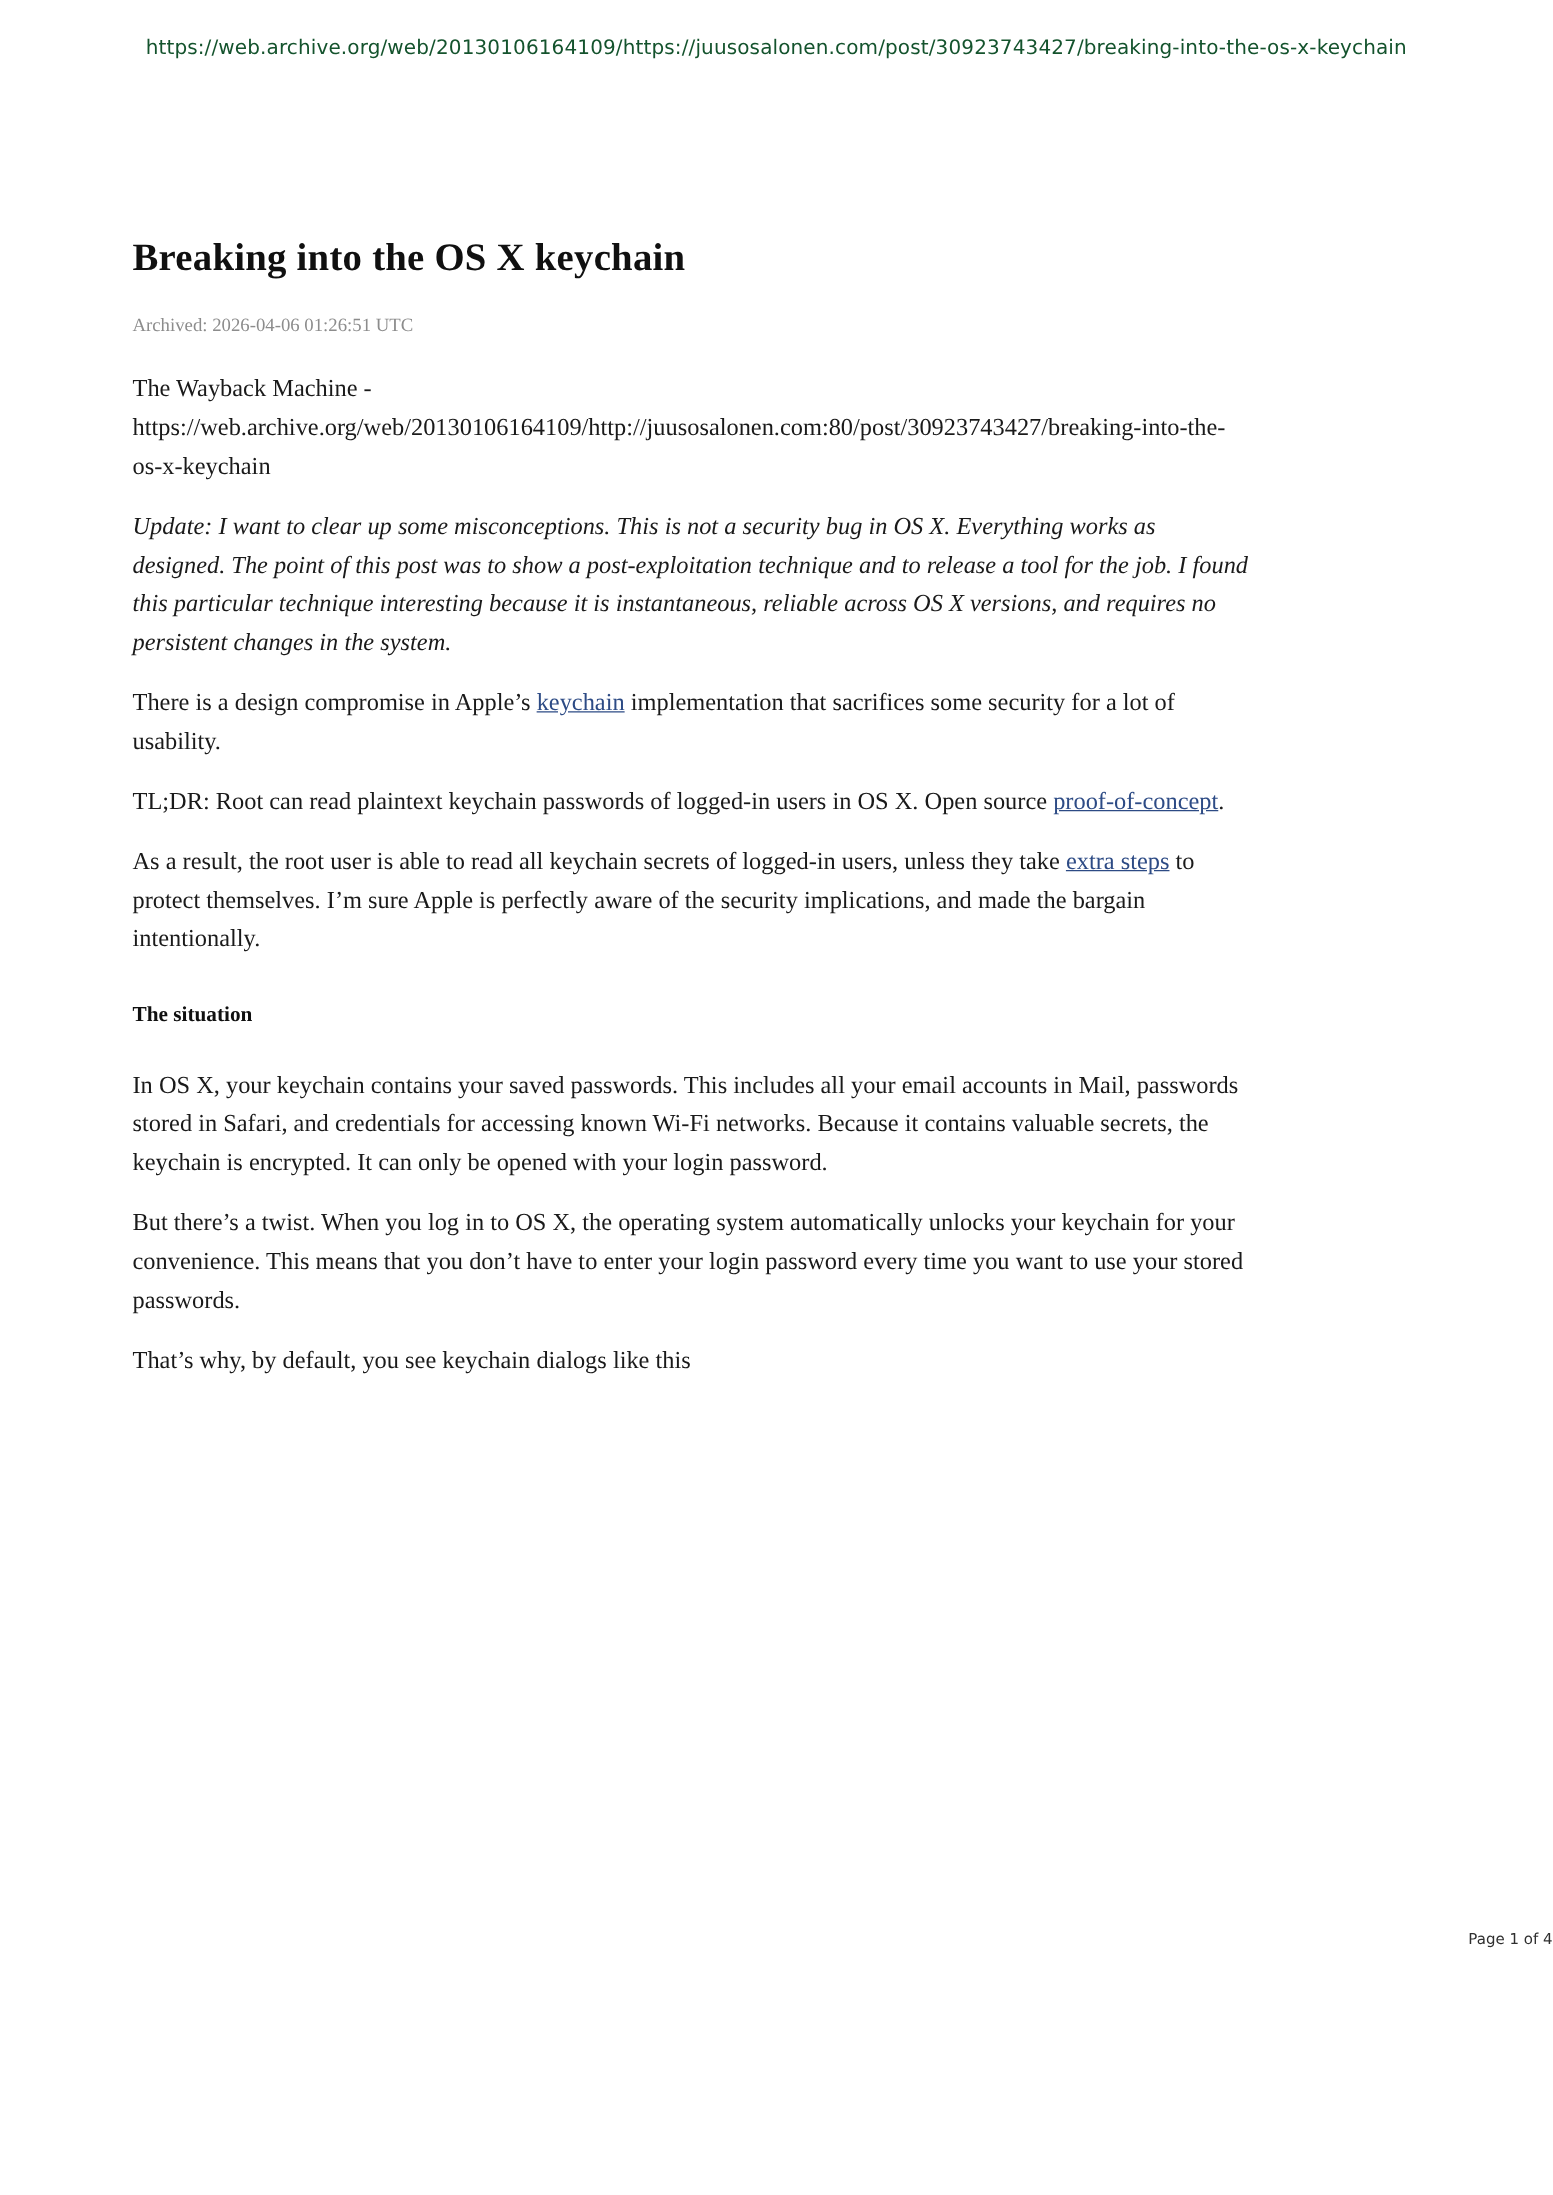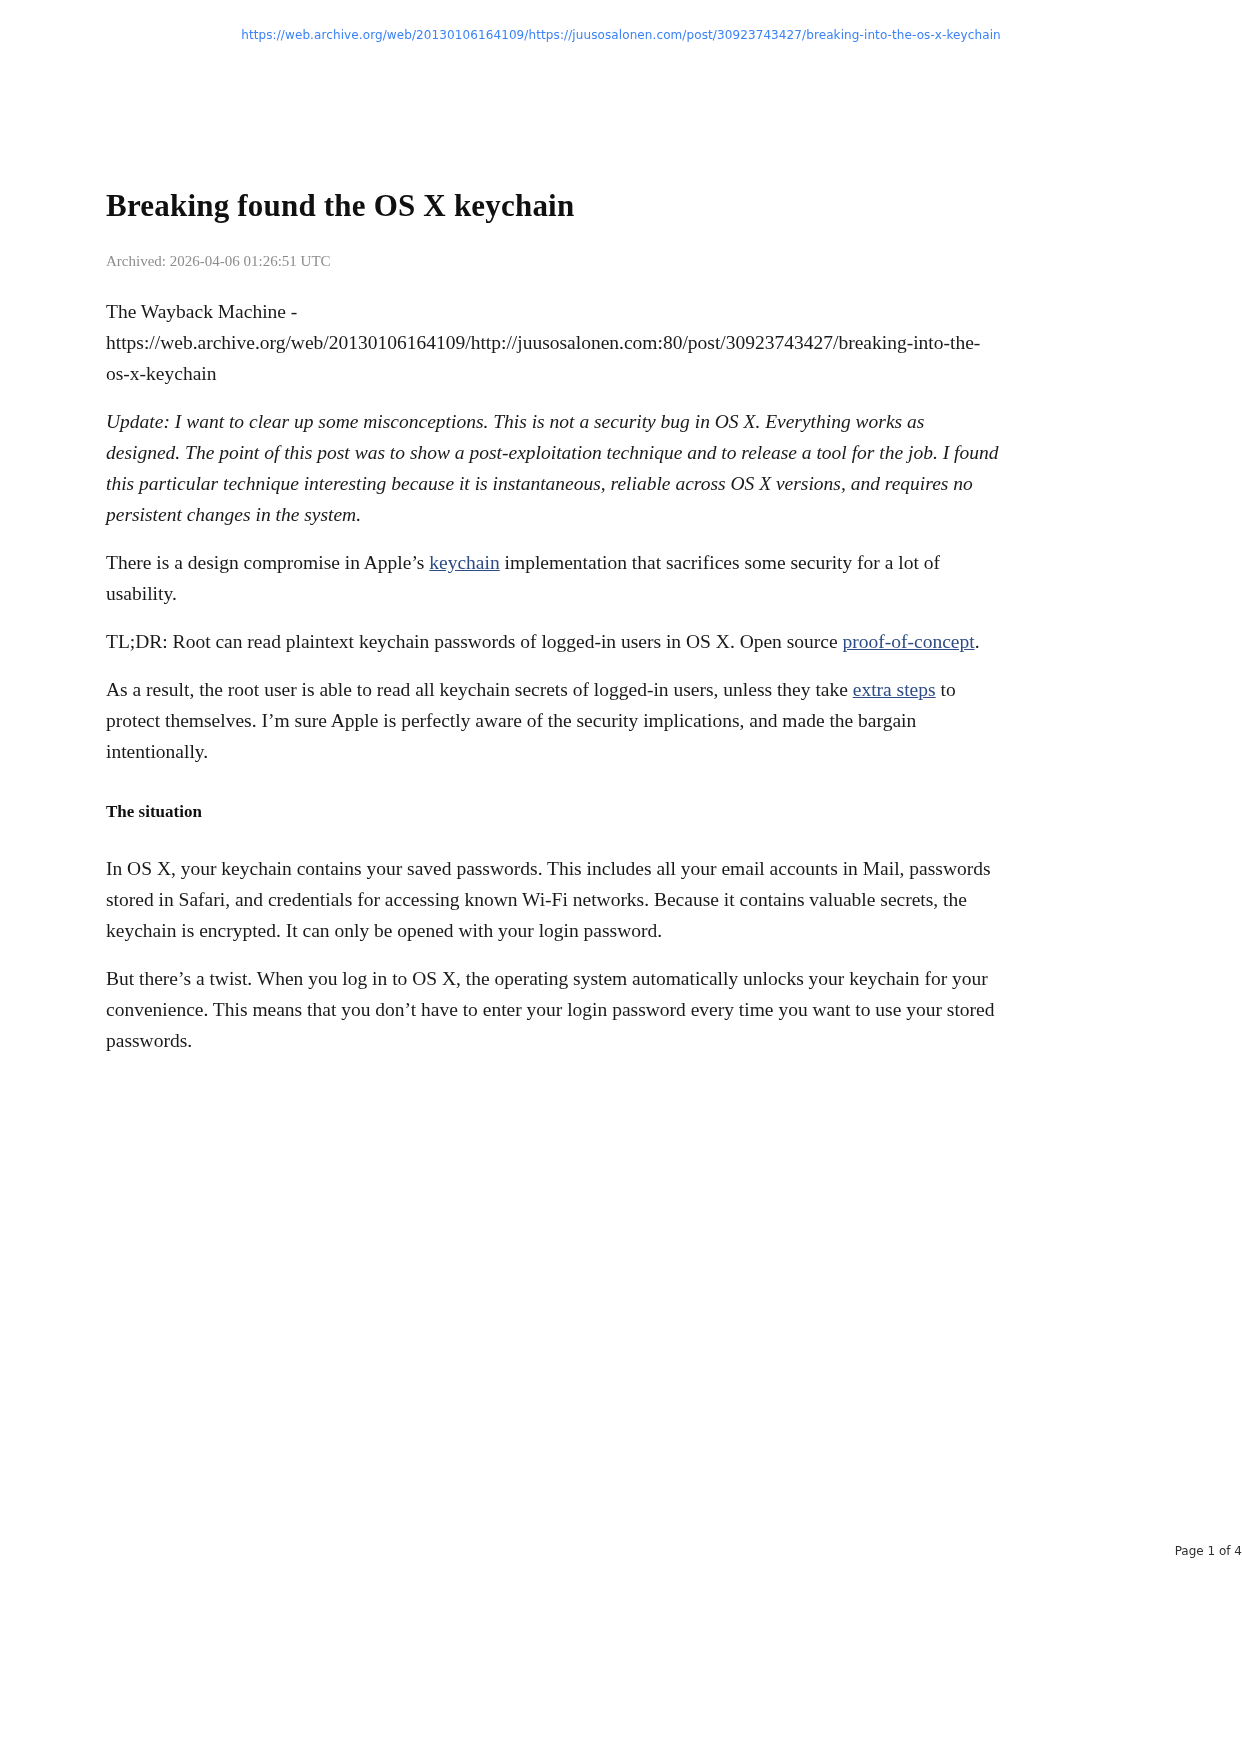--- a/index.html
+++ b/index.html
@@ -15,22 +15,22 @@
     overflow: hidden;
   }
 
   .page-header {
     position: absolute;
     top: 28px;
     left: 0;
     right: 0;
     text-align: center;
     font-family: "DejaVu Sans", sans-serif;
-    font-size: 12px;
-    color: #3b82f6;
+    font-size: 16px;
+    color: #14532d;
     letter-spacing: 0.1px;
   }
 
   .content {
     position: absolute;
     top: 188px;
     left: 106px;
     width: 896px;
     font-size: 19.5px;
     line-height: 31px;
@@ -84,39 +84,40 @@
 </style>
 </head>
 <body>
 
 <div class="page">
 
   <div class="page-header">https://web.archive.org/web/20130106164109/https://juusosalonen.com/post/30923743427/breaking-into-the-os-x-keychain</div>
 
   <div class="content">
 
-    <h1 class="article-title">Breaking found the OS X keychain</h1>
+    <h1 class="article-title">Breaking into the OS X keychain</h1>
 
     <p class="archived">Archived: 2026-04-06 01:26:51 UTC</p>
 
     <p>The Wayback Machine - https://web.archive.org/web/20130106164109/http://juusosalonen.com:80/post/30923743427/breaking-into-the-os-x-keychain</p>
 
     <p class="italic"><strong>Update</strong><span>: I want to clear up some misconceptions. This is not a security bug in OS X. Everything works as designed. The point of this post was to show a post-exploitation technique and to release a tool for the job. I found this particular technique interesting because it is instantaneous, reliable across OS X versions, and requires no persistent changes in the system.</span></p>
 
     <p><span>There is a design compromise in Apple’s </span><a class="doc-link">keychain</a><span> implementation that sacrifices some security for a lot of usability.</span></p>
 
     <p><span>TL;DR: Root can read plaintext keychain passwords of logged-in users in OS X. Open source </span><a class="doc-link">proof-of-concept</a><span>.</span></p>
 
     <p><span>As a result, the root user is able to read all keychain secrets of logged-in users, unless they take </span><a class="doc-link">extra steps</a><span> to protect themselves. I’m sure Apple is perfectly aware of the security implications, and made the bargain intentionally.</span></p>
 
 
     <h2 class="section-heading">The situation</h2>
 
     <p>In OS X, your keychain contains your saved passwords. This includes all your email accounts in Mail, passwords stored in Safari, and credentials for accessing known Wi-Fi networks. Because it contains valuable secrets, the keychain is encrypted. It can only be opened with your login password.</p>
 
     <p>But there’s a twist. When you log in to OS X, the operating system automatically unlocks your keychain for your convenience. This means that you don’t have to enter your login password every time you want to use your stored passwords.</p>
 
+    <p>That’s why, by default, you see keychain dialogs like this</p>
 
   </div>
 
   <div class="page-footer">Page 1 of 4</div>
 
 </div>
 
 </body></html>

